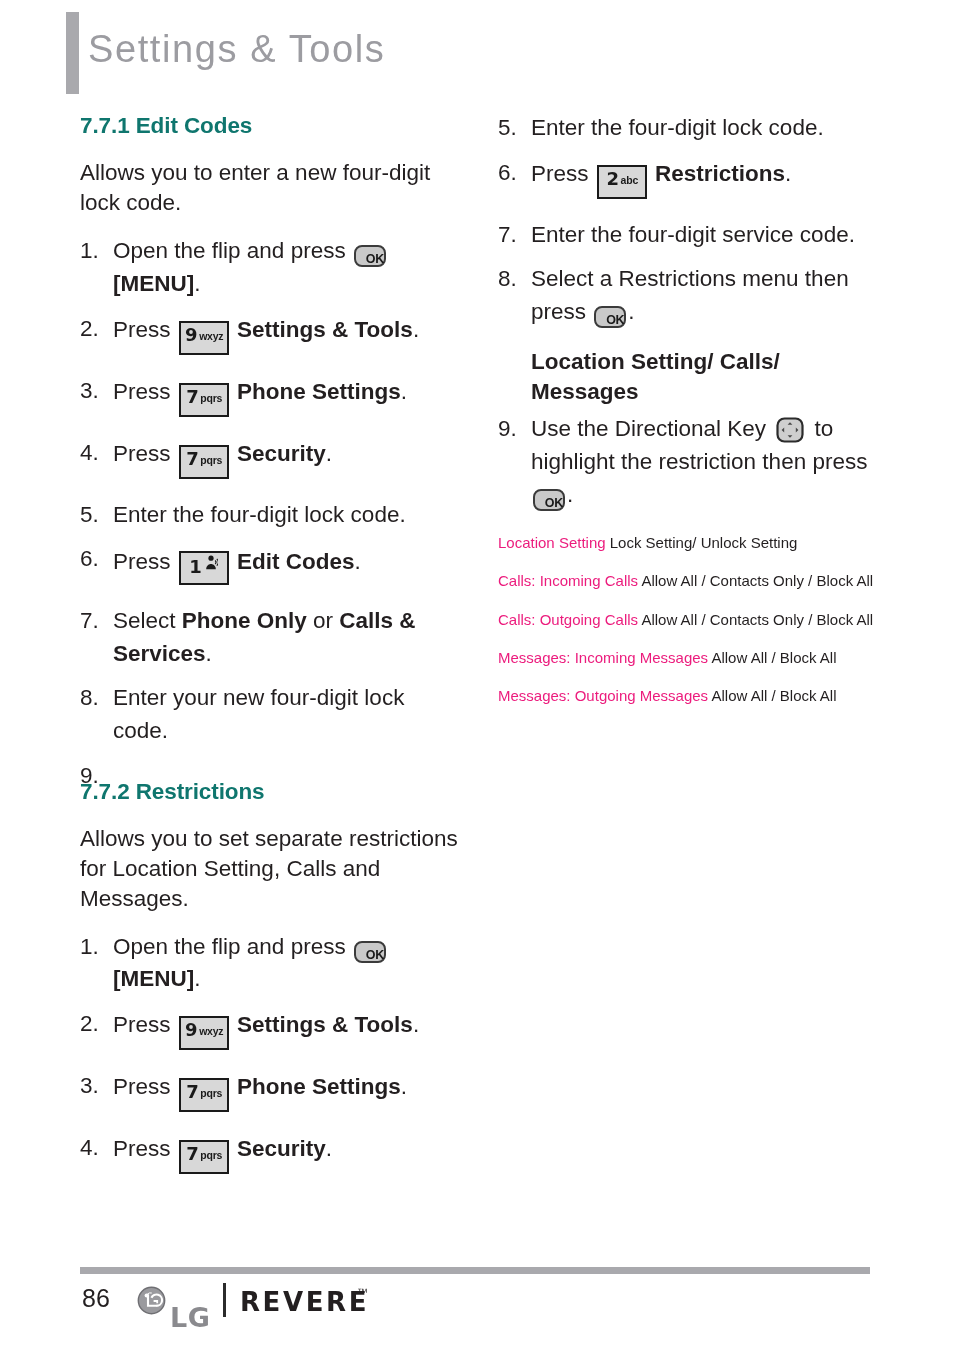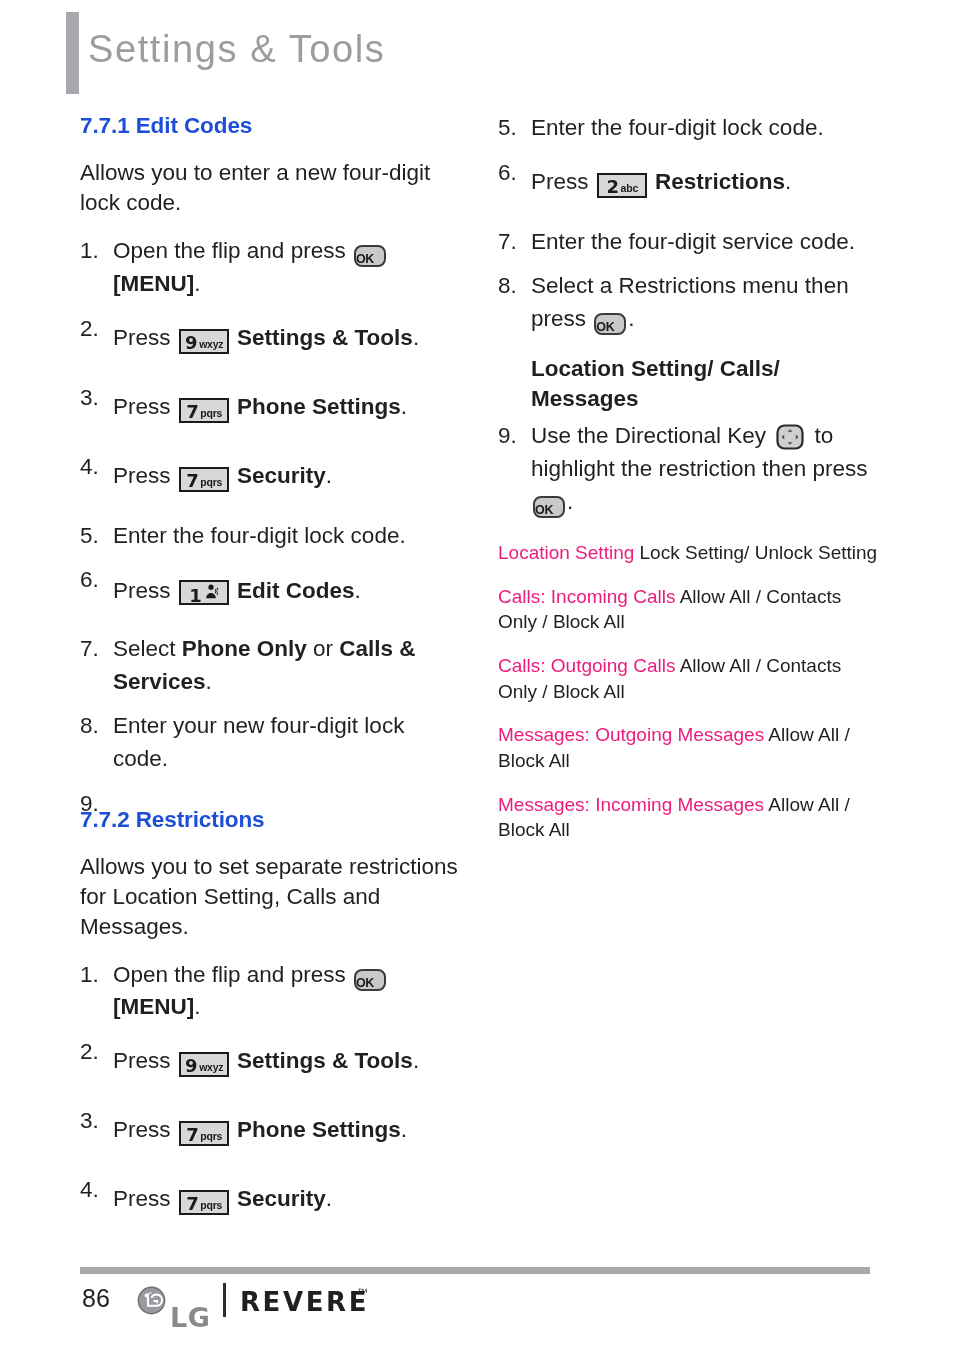--- a/index.html
+++ b/index.html
@@ -50,21 +50,21 @@
     top: 112px;
     width: 380px;
   }
   .col-left { left: 80px; }
   .col-right { left: 498px; }
 
   
   .sec-heading {
     font-size: 22.5px;
     font-weight: bold;
-    color: #1d4ed8;
+    color: #0f766e;
     letter-spacing: -0.1px;
     margin: 0 0 19px 0;
     line-height: 1.22;
   }
   .para {
     font-size: 22.5px;
     font-weight: 400;
     line-height: 1.33;
     margin: 0 0 17px 0;
     color: #231f20;
@@ -90,43 +90,43 @@
 
   .subhead {
     font-size: 22.5px;
     font-weight: bold;
     line-height: 1.35;
     margin: 18px 0 6px 33px;
     color: #231f20;
   }
 
   .optline {
-    font-size: 19px;
+    font-size: 15px;
     line-height: 1.35;
     margin: 0 0 18px 0;
     color: #231f20;
   }
   .optname {
     color: #ec1c7d;
     font-weight: 400;
   }
 
   
   .key {
     display: inline-block;
     vertical-align: -4px;
     box-sizing: border-box;
     border: 2.5px solid #1a1a1a;
     background: #d8d8d8;
-    height: 25px;
+    height: 34px;
     min-width: 50px;
     padding: 0 3px 0 4px;
     line-height: 21px;
     white-space: nowrap;
-    margin: 16px 2px;
+    margin: 8px 2px;
     text-align: center;
   }
   .key .kd {
     font-family: "DejaVu Sans", sans-serif;
     font-size: 18px;
     font-weight: bold;
     color: #1a1a1a;
     letter-spacing: -0.5px;
     vertical-align: 0px;
   }
@@ -151,21 +151,21 @@
   .okkey {
     display: inline-block;
     vertical-align: -5px;
     width: 32px;
     height: 22px;
     box-sizing: border-box;
     border: 2.5px solid #3b3b3b;
     border-radius: 8px;
     background: #c9c9c9;
     line-height: 17px;
-    text-align: left;
+    text-align: right;
     margin: 0 2px;
   }
   .okkey span {
     font-family: "Liberation Sans", sans-serif;
     font-size: 12.5px;
     font-weight: bold;
     color: #1a1a1a;
     letter-spacing: -0.3px;
   }
 
@@ -359,25 +359,25 @@
 
   <div class="optline">
     <span class="optname">Calls: Incoming Calls</span><span> Allow All / Contacts Only / Block All</span>
   </div>
 
   <div class="optline">
     <span class="optname">Calls: Outgoing Calls</span><span> Allow All / Contacts Only / Block All</span>
   </div>
 
   <div class="optline">
+    <span class="optname">Messages: Incoming Messages</span><span> Allow All / Block All</span>
+  </div>
+
+  <div class="optline">
     <span class="optname">Messages: Outgoing Messages</span><span> Allow All / Block All</span>
-  </div>
-
-  <div class="optline">
-    <span class="optname">Messages: Incoming Messages</span><span> Allow All / Block All</span>
   </div>
 
 </div>
 
 <div class="footer">
   <div class="footer-rule"></div>
   <div class="page-number">86</div>
   <div class="lg-logo-mark">
     <svg width="29" height="29" viewBox="0 0 29 29">
       <circle cx="14.5" cy="14.5" r="13.2" fill="#9a9a9e"></circle>

